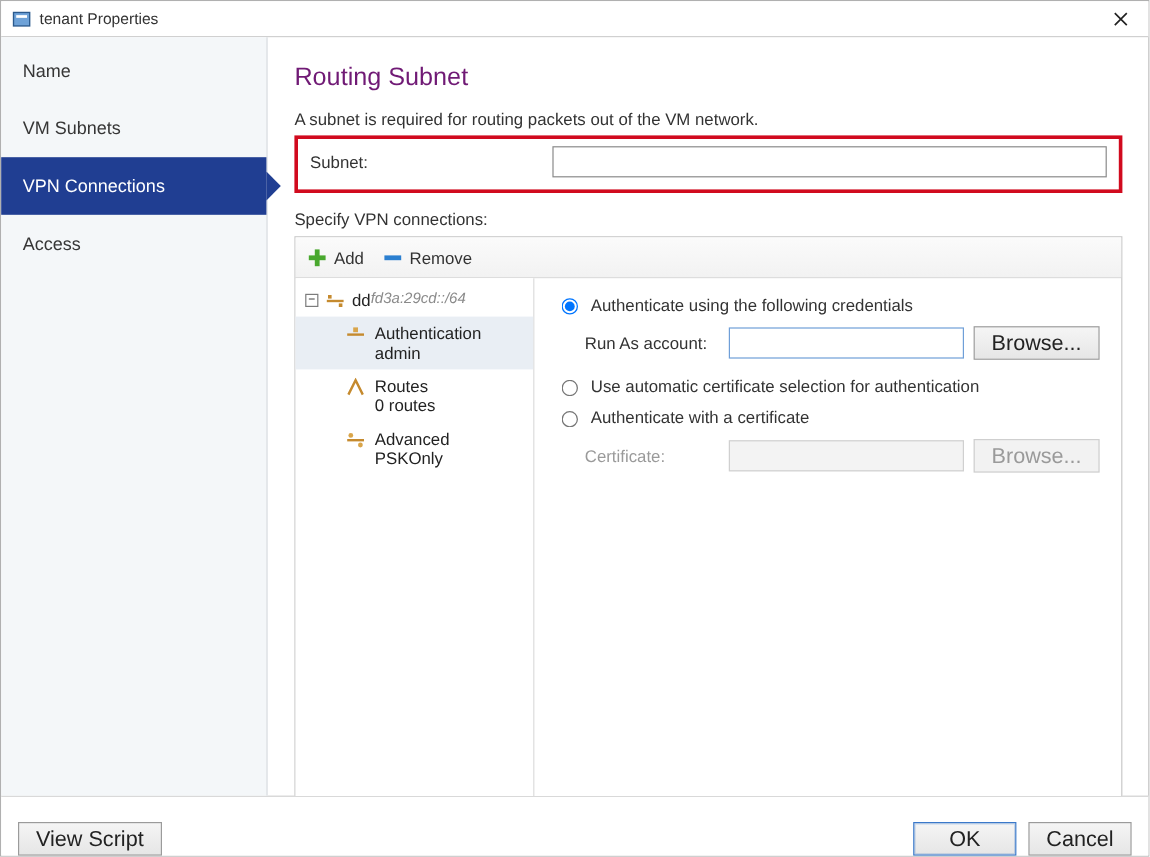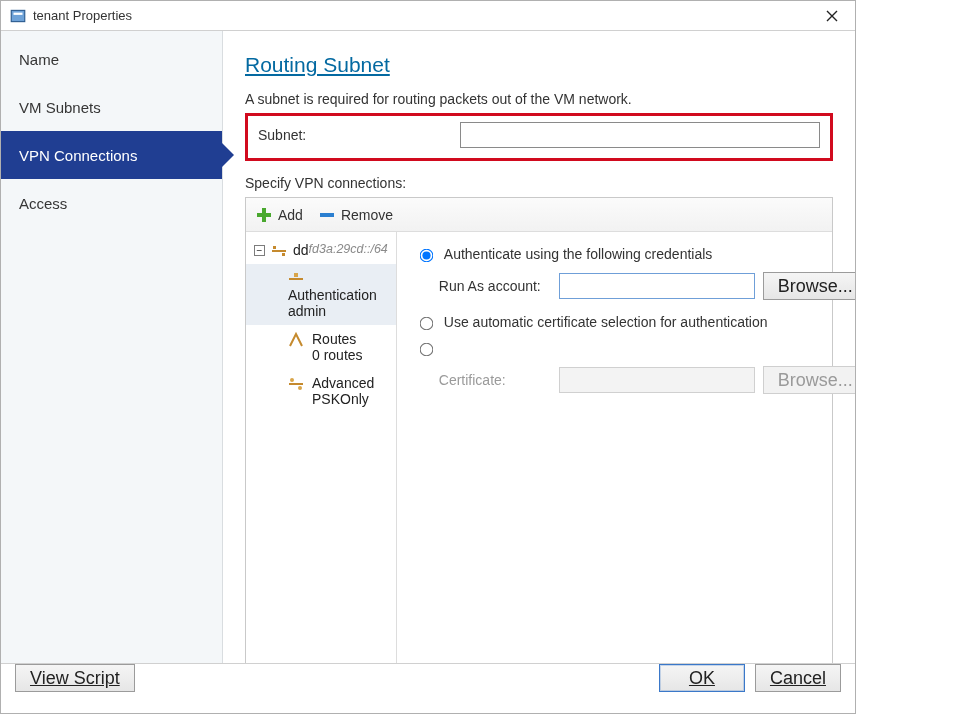--- a/index.html
+++ b/index.html
@@ -5,21 +5,21 @@
   * { box-sizing: border-box; }
   html, body {
     margin: 0; padding: 0;
     width: 958px; height: 714px;
     font-family: "Segoe UI", Tahoma, sans-serif;
     font-size: 14px;
     color: #222;
     background: #fff;
     overflow: hidden;
   }
-  .window { width: 856px; height: 714px; display: flex; flex-direction: column; border: 1px solid #b0b0b0; }
+  .window { width: 958px; height: 714px; display: flex; flex-direction: column; border: 1px solid #b0b0b0; }
   .titlebar {
     height: 30px;
     display: flex; align-items: center;
     border-bottom: 1px solid #d0d0d0;
     background: #fff;
   }
   .titlebar .icon { width: 18px; height: 18px; margin: 0 6px 0 8px; }
   .titlebar .title { flex: 0 0 auto; font-size: 13px; color: #333; }
   .titlebar .spacer { flex: 1; }
   .titlebar .close {
@@ -56,21 +56,21 @@
     border-top: 12px solid transparent;
     border-bottom: 12px solid transparent;
     border-left: 12px solid #203e92;
   }
 
   .main {
     flex: 1;
     padding: 22px 22px 0 22px;
     overflow: auto;
   }
-  .page-title { color: #0369a1; font-size: 21px; font-weight: 400; margin: 0 0 14px 0; text-decoration: underline; }
+  .page-title { color: #701a75; font-size: 21px; font-weight: 400; margin: 0 0 14px 0; }
   .page-subtitle { font-size: 14px; color: #333; margin-bottom: 6px; }
 
   .subnet-box {
     border: 3px solid #d10a1e;
     padding: 6px 10px 10px 10px;
     display: flex; align-items: center;
     gap: 18px;
     margin-bottom: 14px;
   }
   .subnet-box label { font-size: 14px; color: #333; width: 184px;}
@@ -114,21 +114,21 @@
   }
   .tree-row.root { padding-left: 8px; }
   .tree-row .caret { width:11px; height:11px; border:1px solid #7c7c7c; display:flex; align-items:center; justify-content:center; margin-right:6px; margin-top:3px; font-size:10px; line-height:1;}
   .tree-row .ic { width:16px; height:16px; margin-right:6px; margin-top:1px;}
   .tree-row .txt { display:flex; line-height:1.25;}
   .tree-row .l1 { font-size:14px; color:#222;}
   .tree-row .l2 { font-size:12.5px; color:#8a8a8a; font-style:italic;}
   .tree-child { padding-left: 42px; display:flex; align-items:flex-start; padding-top:6px; padding-bottom:6px; cursor:pointer;}
   .tree-child .ic { width:16px; height:16px; margin-right:8px; margin-top:1px;}
   .tree-child .txt { display:flex; flex-direction:column;}
-  .tree-child.selected { background:#e9eef4;flex-direction:column; }
+  .tree-child.selected { background:#e9eef4; }
 
   .detail {
     flex:1;
     padding: 14px 18px;
     font-size: 14px;
     color:#333;
   }
   .radio-row { display:flex; align-items:center; gap:8px; margin-bottom: 10px;}
   .radio-row input[type=radio] { transform: scale(1.05); }
   .indent { margin-left: 24px; display:flex; align-items:center; gap:8px; margin-bottom: 14px;}
@@ -149,24 +149,23 @@
     color:#222;
     cursor:pointer;
     padding: 0 14px;
   }
   .btn:disabled { color:#9a9a9a; background:#f2f2f2; border-color:#cfcfcf; cursor:default;}
   .btn.primary { border-color:#3a78c9; box-shadow: inset 0 0 0 1px rgba(58,120,201,0.25);}
 
   .footer {
     height: 50px;
     border-top: 1px solid #d0d0d0;
-    display:flex; align-items:flex-start; justify-content: space-between;
+    display:flex; align-items:flex-end; justify-content: space-between;
     padding: 0 14px;
     background:#fff;
-    text-decoration:underline;
   }
   .footer-right { display:flex; gap:10px; }
 </style>
 </head>
 <body>
 
 <div class="window">
   <div class="titlebar">
     <span class="icon">
       <svg viewBox="0 0 16 16">
@@ -299,20 +298,21 @@
               <button class="btn">Browse...</button>
             </div>
 
             <div class="radio-row">
               <input type="radio" name="auth" style="">
               <label>Use automatic certificate selection for authentication</label>
             </div>
 
             <div class="radio-row">
               <input type="radio" name="auth" style="">
+              <label>Authenticate with a certificate</label>
             </div>
             <div class="indent disabled">
               <label>Certificate:</label>
               <input type="text" class="disabled" disabled="" value="" style="">
               <button class="btn" disabled="">Browse...</button>
             </div>
           </div>
         </div>
       </div>
     </div>

